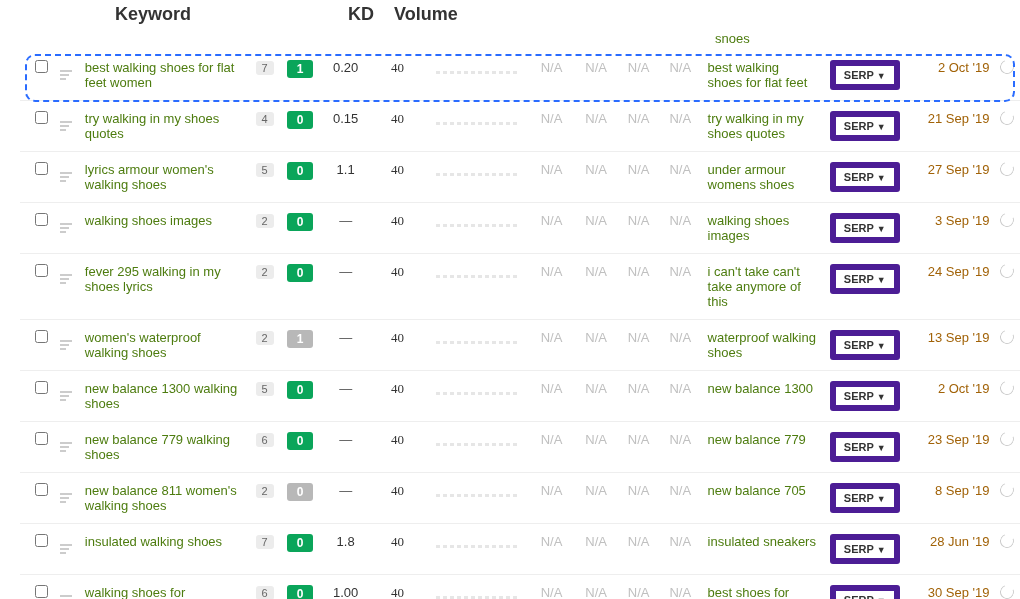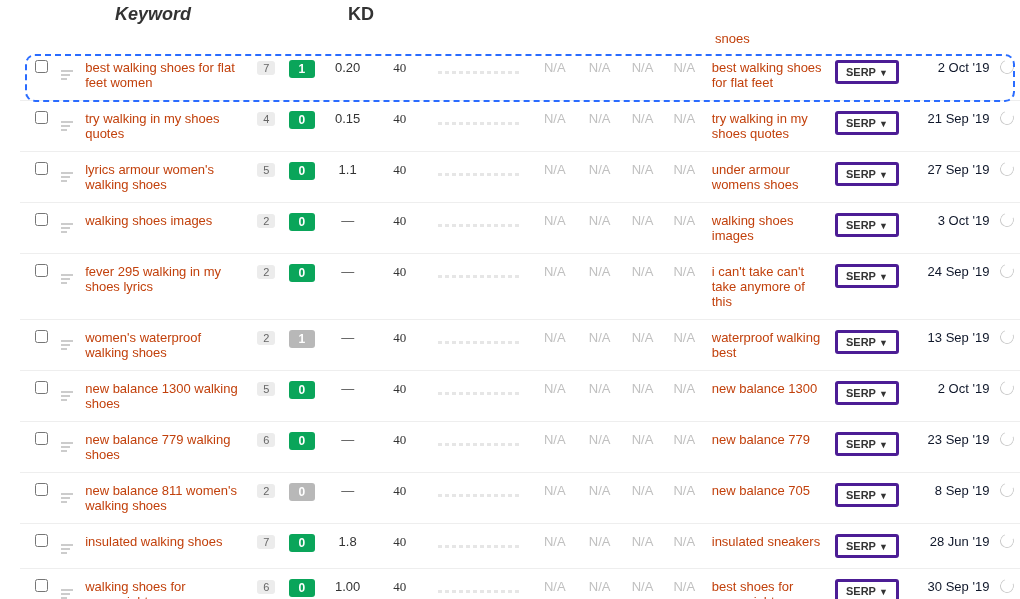--- a/index.html
+++ b/index.html
@@ -1,65 +1,66 @@
 <!DOCTYPE html>
 <html><head>
 <meta charset="utf-8">
 <style>
   * { box-sizing: border-box; margin: 0; padding: 0; }
   body { font-family: Arial, Helvetica, sans-serif; font-size: 13px; color: #333; background: #fff; width: 1020px; }
   .headers { display: flex; padding: 4px 0 10px 0; font-weight: 900; font-size: 18px; }
-  .h-keyword { width: 260px; padding-left: 95px; font-style: italic; }
+  .h-keyword { width: 260px; padding-left: 95px; }
   .h-kd { width: 94px; text-align: right; padding-left: 10px; }
   .h-volume { width: 130px; padding-left: 20px; }
   table { width: 100%; border-collapse: collapse; }
   tr { border-bottom: 1px solid #eee; }
   td { padding: 10px 6px; vertical-align: top; font-size: 13px; }
   .col-cb { width: 34px; text-align:center; padding-left:14px;}
   .col-menu { width: 24px; color:#bbb; }
   .col-kw { width: 168px; }
   .col-num { width: 28px; text-align:right;}
   .col-kd { width: 40px; text-align:center;}
   .col-cpc { width: 50px; text-align:center;}
   .col-vol { width: 58px; text-align:left; padding-left:20px;font-family:Liberation Serif, serif;}
   .col-spark { width: 98px;}
   .col-na { width: 44px; color:#c0c0c0; text-align:center;}
   .col-na2 { width: 44px; color:#c0c0c0; text-align:center;}
   .col-na3 { width: 40px; color:#c0c0c0; text-align:center;}
   .col-na4 { width: 42px; color:#c0c0c0; text-align:center;}
   .col-parent { width: 120px;}
   .col-serp { width: 70px; text-align:center;}
-  .col-date { width: 86px; text-align:right; color:#0f172a; padding-right:4px;}
+  .col-date { width: 86px; text-align:right; color:#a16207; padding-right:4px;}
   .col-refresh { width: 22px; text-align:center; color:#bbb;}
-  a.kw-link { color:#c2410c; text-decoration:none;margin-top:46px; }
+  a.kw-link { color:#4d7c0f; text-decoration:none;margin-top:46px; }
   .num-badge { display:inline-block; background:#ececec; color:#666; border-radius:3px; padding:1px 6px; font-size:11px; min-width:16px; text-align:center;}
   .kd-badge { display:inline-block; color:#fff; border-radius:3px; padding:2px 0; font-size:12px; font-weight:bold; width:26px; text-align:center;}
   .kd-green { background:#0aa55a; }
   .kd-grey { background:#b8b8b8; }
   .spark { display:flex; gap:3px; align-items:flex-end; height:14px; }
   .spark span { width:4px; background:#e6e6e6; height:3px;}
-  .serp-btn { display:inline-block; border:3px solid #4c1d95; border-radius:3px; padding:3px 8px; font-size:11px; font-weight:bold; background:#fff; cursor:pointer;}
+  .serp-btn { display:inline-block; border:6px solid #4c1d95; border-radius:3px; padding:3px 8px; font-size:11px; font-weight:bold; background:#fff; cursor:pointer;}
   .serp-btn .caret { font-size:9px; margin-left:3px;}
   .refresh-icon { display:inline-block; width:14px; height:14px; border:1.5px solid #ccc; border-radius:50%; border-top-color:transparent; transform:rotate(25deg);}
   .menu-icon { display:inline-flex; flex-direction:column; gap:2px; padding-top:2px;}
   .menu-icon span { display:block; width:12px; height:2px; background:#ccc;}
   .menu-icon span:nth-child(2){width:9px;}
   .menu-icon span:nth-child(3){width:6px;}
   input[type=checkbox]{ width:13px; height:13px; cursor:pointer;}
   .highlight-overlay { position:absolute; top:54px; left:25px; right:5px; height:48px; border:2px dashed #2a6cff; border-radius:10px; pointer-events:none; z-index:5;}
   .container { position:relative; padding-left:20px; }
   .dash { color:#555; }
 </style>
 </head>
 <body>
 
 <div class="container">
   <div class="headers">
     <div class="h-keyword">Keyword</div>
     <div class="h-kd">KD</div>
+    <div class="h-volume">Volume</div>
   </div>
   <div style="padding-left:695px; margin-top:-4px; margin-bottom:4px;">
     <a href="#" class="kw-link">snoes</a>
   </div>
 
   <div class="highlight-overlay"></div>
 
   <table>
     <tbody id="tbody">
         <tr>
@@ -200,21 +201,21 @@
               <span></span>
               <span></span>
             </div>
           </td>
     <td class="col-na">N/A</td>
     <td class="col-na2">N/A</td>
     <td class="col-na3">N/A</td>
     <td class="col-na4">N/A</td>
     <td class="col-parent"><a href="#" class="kw-link">walking shoes images</a></td>
     <td class="col-serp"><span class="serp-btn">SERP<span class="caret">▼</span></span></td>
-    <td class="col-date">3 Oct '19</td>
+    <td class="col-date">3 Sep '19</td>
     <td class="col-refresh"><span class="refresh-icon"></span></td>
   </tr>
         <tr>
     <td class="col-cb"><input type="checkbox" style=""></td>
     <td class="col-menu"><span class="menu-icon">
               <span></span>
               <span></span>
               <span></span>
             </span></td>
     <td class="col-kw"><a href="#" class="kw-link">fever 295 walking in my shoes lyrics</a></td>
@@ -272,21 +273,21 @@
               <span></span>
               <span></span>
               <span></span>
               <span></span>
             </div>
           </td>
     <td class="col-na">N/A</td>
     <td class="col-na2">N/A</td>
     <td class="col-na3">N/A</td>
     <td class="col-na4">N/A</td>
-    <td class="col-parent"><a href="#" class="kw-link">waterproof walking best</a></td>
+    <td class="col-parent"><a href="#" class="kw-link">waterproof walking shoes</a></td>
     <td class="col-serp"><span class="serp-btn">SERP<span class="caret">▼</span></span></td>
     <td class="col-date">13 Sep '19</td>
     <td class="col-refresh"><span class="refresh-icon"></span></td>
   </tr>
         <tr>
     <td class="col-cb"><input type="checkbox" style=""></td>
     <td class="col-menu"><span class="menu-icon">
               <span></span>
               <span></span>
               <span></span>

